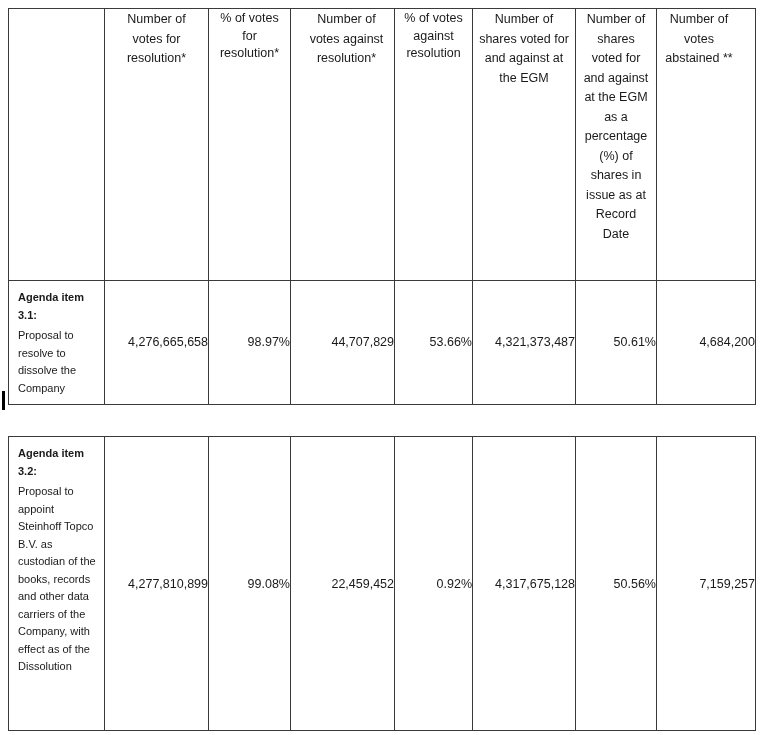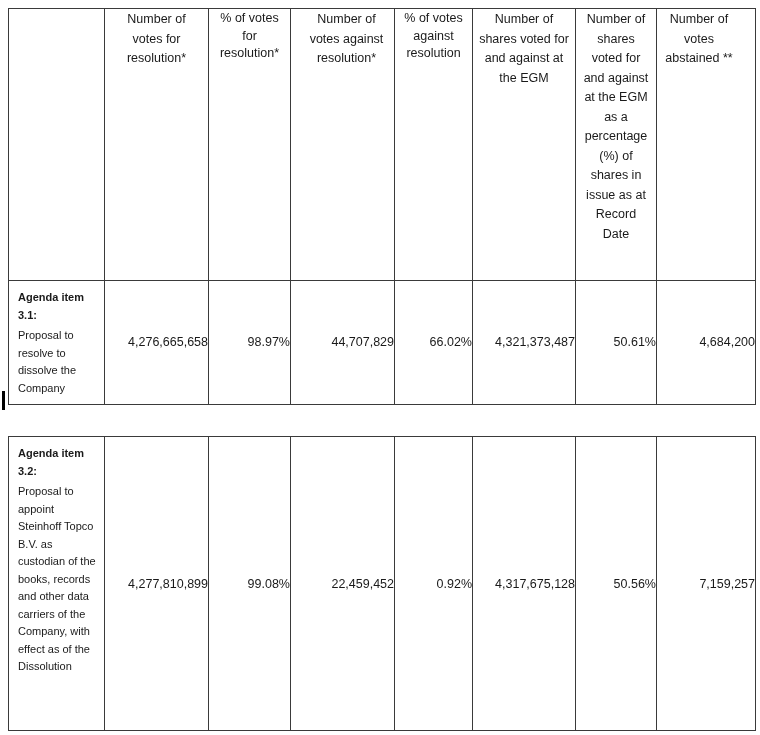--- a/index.html
+++ b/index.html
@@ -46,21 +46,21 @@
     <th style="padding-right:14px;">Number of votes abstained **</th>
   </tr>
   <tr class="row1">
     <td class="desc">
       <span class="title">Agenda item 3.1:</span>
       <span class="body">Proposal to resolve to dissolve the Company</span>
     </td>
     <td class="num">4,276,665,658</td>
     <td class="num">98.97%</td>
     <td class="num">44,707,829</td>
-    <td class="num">66.02%</td>
+    <td class="num">53.66%</td>
     <td class="num">4,321,373,487</td>
     <td class="num">50.61%</td>
     <td class="num">4,684,200</td>
   </tr>
 </tbody>
   </table>
 
 <div class="cursor"></div>
 
 <table id="t2">

